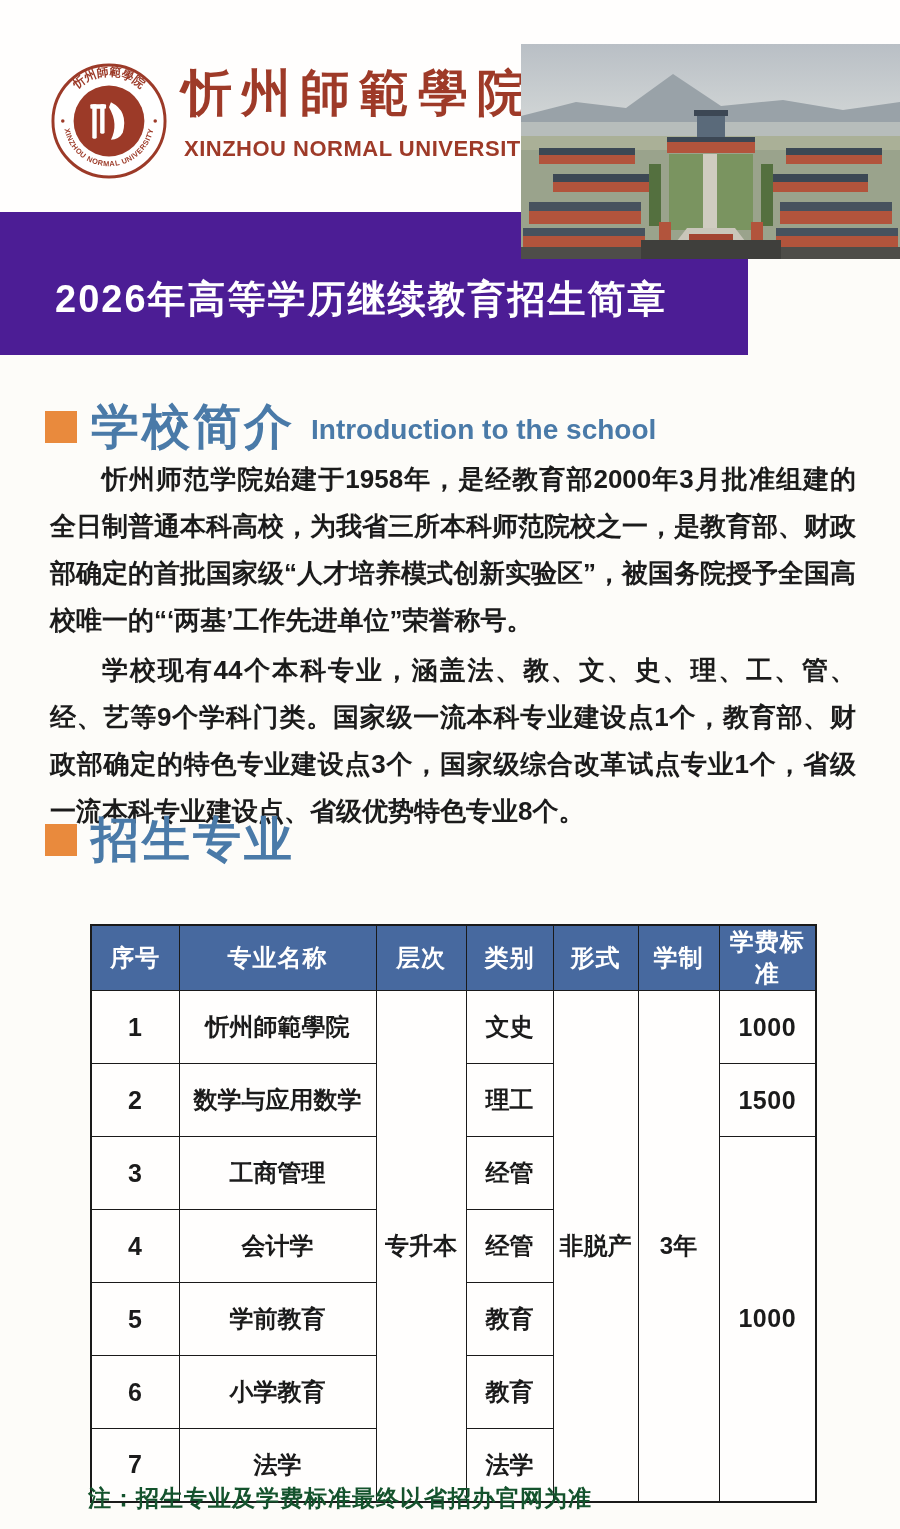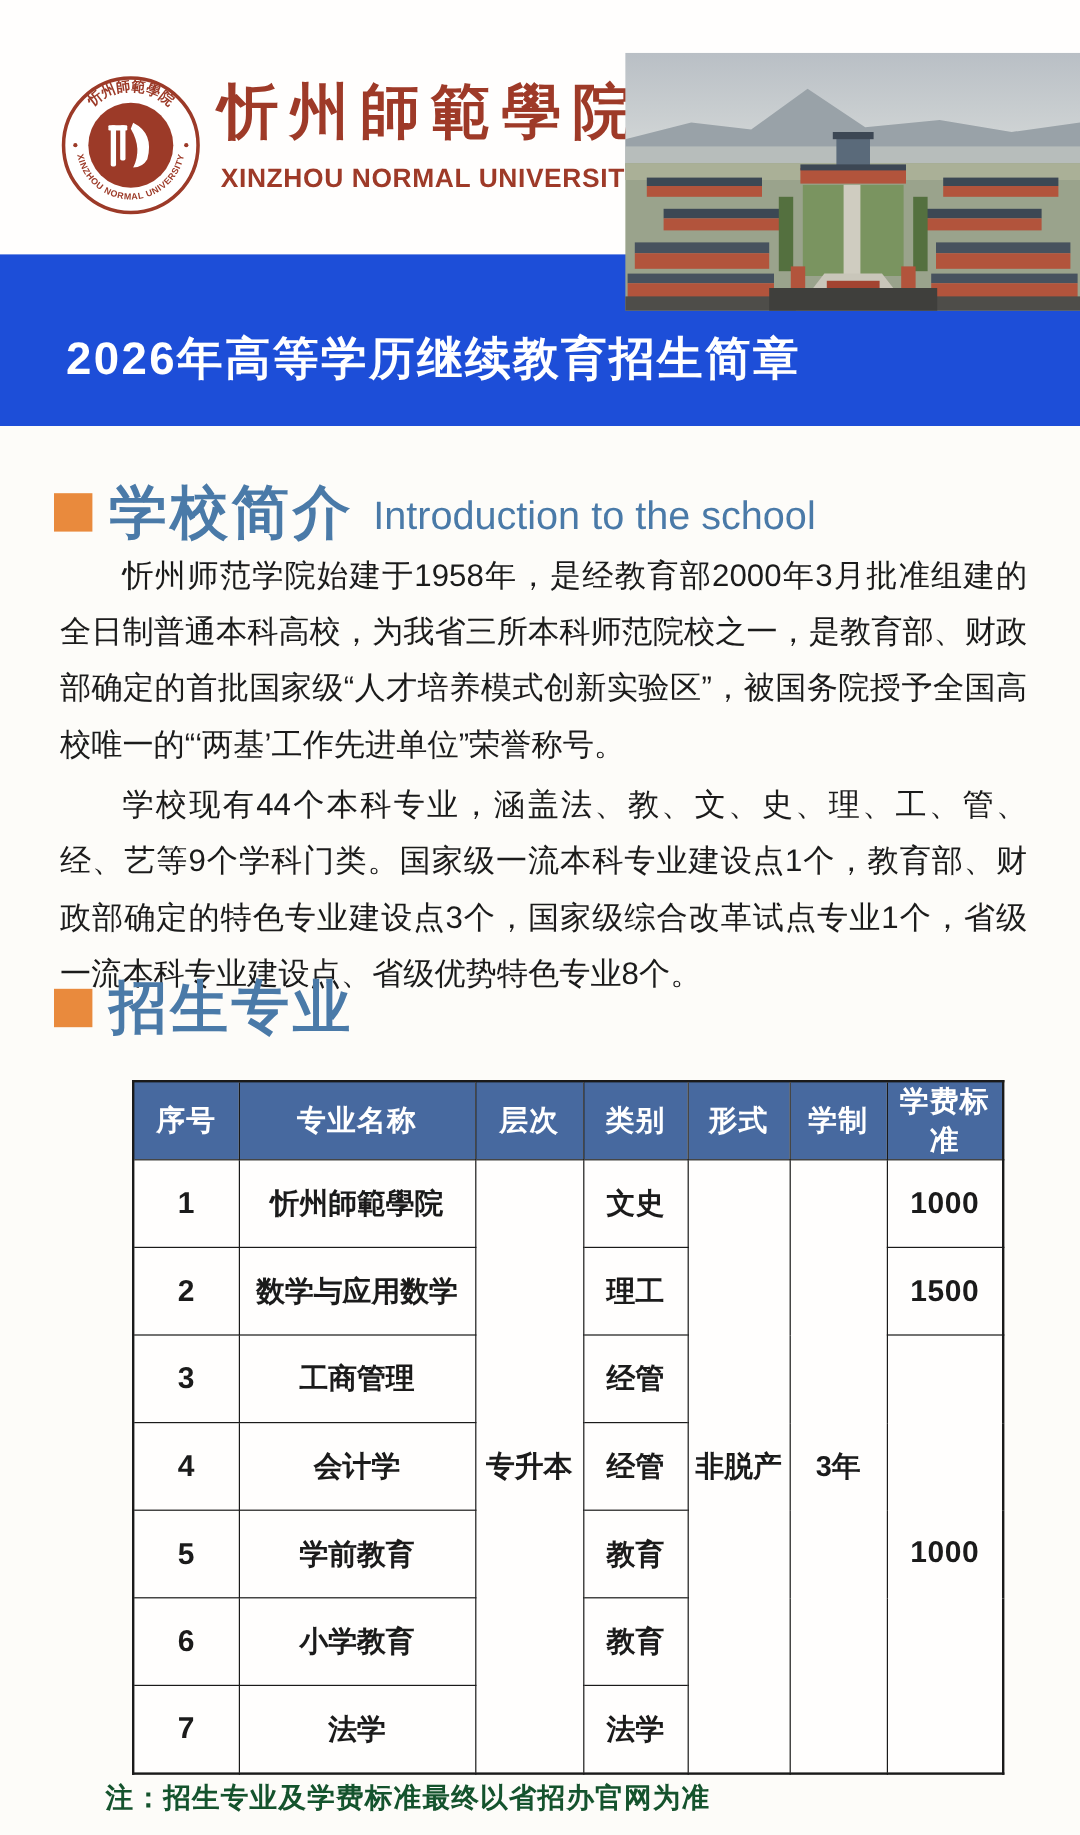--- a/index.html
+++ b/index.html
@@ -23,51 +23,50 @@
   }
   .en-title {
     left:184px; top:136px;
     font-size:22px; font-weight:bold; color:#9e3a28;
     letter-spacing:0.5px; white-space:nowrap;
   }
   .campus-photo { left:521px; top:44px; width:379px; height:215px; z-index:3; }
 
   
   .banner {
-    left:0; top:212px; width:900px; height:143px;
-    background:#1d4ed8; z-index:1;
+    left:0; top:212px; width:748px; height:143px;
+    background:#4c1d95; z-index:1;
   }
   .banner-title {
     position:absolute; left:55px; top:62px;
     color:#ffffff; font-size:38px; font-weight:bold;
     letter-spacing:2px; white-space:nowrap;
   }
 
   
   .section-header { left:45px; height:44px; display:flex; align-items:center; }
   .section-intro { top:405px; }
   .section-admission { top:818px; }
   .bullet-square { width:32px; height:32px; background:#e98a3d; margin-right:14px; flex:0 0 auto; }
   .section-cn { font-size:48px; font-weight:bold; color:#4a7aa8; letter-spacing:3px; margin-right:16px; white-space:nowrap; }
-  .section-en { font-size:33px; font-weight:normal; color:#4a7aa8; white-space:nowrap; padding-top:6px; }
+  .section-en { font-size:28px; font-weight:bold; color:#4a7aa8; white-space:nowrap; padding-top:6px; }
 
   
   .intro-text { left:50px; top:456px; width:806px; }
   .intro-text p {
-    font-size:26px; line-height:47px; font-weight:400;
+    font-size:26px; line-height:47px; font-weight:700;
     text-align:justify; text-indent:2em; color:#1b1b1b;
     margin-bottom:3px;
   }
 
   
   .admissions-table {
-    left:90px; top:900px; width:725px;
+    left:90px; top:924px; width:725px;
     border-collapse:collapse; table-layout:fixed;
     border:2px solid #1a1a1a;
-    margin-left:20px;
   }
   .admissions-table th, .admissions-table td {
     border:1.5px solid #1a1a1a;
     text-align:center; vertical-align:middle;
     overflow:hidden;
   }
   .admissions-table th {
     background:#47699f; color:#ffffff;
     font-size:24px; font-weight:bold; height:52px;
     letter-spacing:1px;

